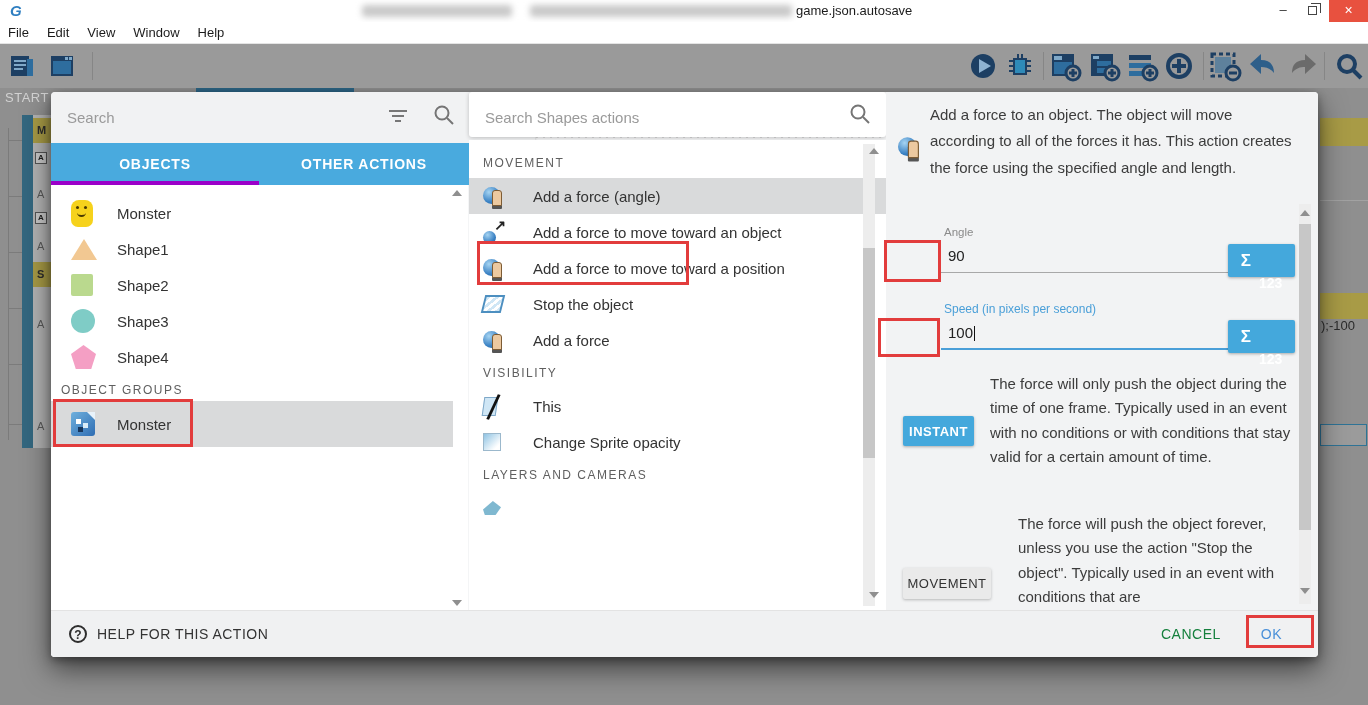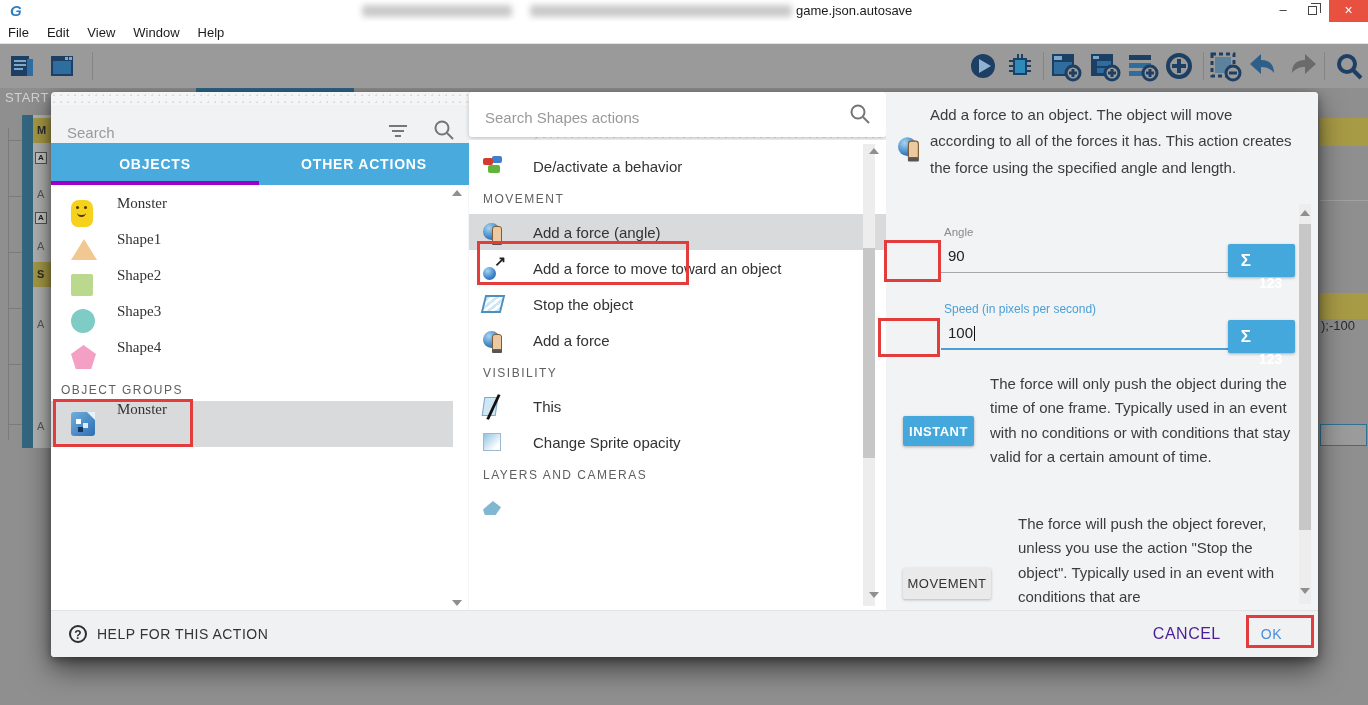--- a/index.html
+++ b/index.html
@@ -44,31 +44,31 @@
   .bg-right-olive { position:absolute; left:1320px; width:48px; background:#a89b46; z-index:5; }
   .bg-right-line { position:absolute; left:1320px; top:200px; width:48px; height:1px; background:#a2a2a2; z-index:5; }
   .bg-code { position:absolute; left:1321px; top:318px; font-size:13px; color:#2b2b2b; z-index:5; }
   .bg-bluebox { position:absolute; left:1320px; top:424px; width:47px; height:22px; border:1px solid #2e7396; background:#9b9b9b; z-index:5; }
 
   
   .dialog { position:absolute; left:51px; top:92px; width:1267px; height:565px; background:#f4f5f6; border-radius:4px; box-shadow:0 12px 28px rgba(0,0,0,0.55), 0 3px 9px rgba(0,0,0,0.35); z-index:20; overflow:hidden; }
   .dotted { background-image:radial-gradient(rgba(170,170,170,0.35) 1px, transparent 1px); background-size:7px 7px; }
 
   
-  .l-search { position:absolute; left:0; top:15px; width:484px; height:51px; background:#f1f2f3; border-radius:4px 0 0 0; box-shadow:0 1px 3px rgba(0,0,0,0.18); }
+  .l-search { position:absolute; left:0; top:0; width:484px; height:51px; background:#f1f2f3; border-radius:4px 0 0 0; box-shadow:0 1px 3px rgba(0,0,0,0.18); }
   .l-search input, .m-search input { position:absolute; left:16px; top:12px; width:300px; height:26px; border:none; outline:none; background:transparent; font-size:15px; color:#444; font-family:"Liberation Sans",sans-serif; }
   .l-search input::placeholder, .m-search input::placeholder { color:#9a9a9a; opacity:1; }
   .icon-right { position:absolute; top:13px; }
   .tabbar { position:absolute; left:0; top:51px; width:418px; height:42px; background:#49aade; }
   .tab { position:absolute; top:0; height:42px; line-height:42px; text-align:center; color:#fff; font-size:14px; font-weight:bold; letter-spacing:0.8px; cursor:pointer; }
   .tab-objects { left:0; width:208px; }
   .tab-other { left:208px; width:210px; }
   .tab-underline { position:absolute; left:0; top:38px; width:208px; height:4px; background:#9b00c9; }
   .l-list { position:absolute; left:0; top:93px; width:417px; height:473px; background:#ffffff; }
-  .obj-row { position:absolute; left:0; width:402px; height:36px; display:flex; cursor:pointer;font-family:Liberation Serif, serif; }
+  .obj-row { position:absolute; left:0; width:402px; height:36px; display:flex; align-items:center; cursor:pointer; }
   .obj-row .lbl { font-size:15px; color:#333; }
   .obj-icon-cell { width:46px; margin-left:20px; display:flex; align-items:center; }
   .list-header { position:absolute; left:10px; font-size:12px; color:#5f5f5f; letter-spacing:1.5px; }
   .row-selected { background:#d9dadb; }
   .scroll-up, .scroll-down { position:absolute; width:0; height:0; border-left:5px solid transparent; border-right:5px solid transparent; }
   .scroll-up { border-bottom:6px solid #8f8f8f; }
   .scroll-down { border-top:6px solid #8f8f8f; }
 
   
   .ic-monster { position:relative; width:22px; height:27px; background:#f6d21c; border-radius:8px 8px 7px 7px; }
@@ -127,21 +127,21 @@
   
   .sb-track { position:absolute; background:#ededed; }
   .sb-thumb { position:absolute; background:#c7c7c7; }
 
   
   .footer { position:absolute; left:0; top:518px; width:1267px; height:47px; background:#f0f1f2; border-top:1px solid #e3e3e3; display:flex; align-items:center; }
   .help-group { display:flex; align-items:center; gap:10px; margin-left:18px; cursor:pointer; }
   .help-circle { width:18px; height:18px; border:2px solid #2e2e2e; border-radius:50%; font-size:12px; font-weight:bold; color:#2e2e2e; text-align:center; line-height:17px; }
   .help-label { font-size:14px; color:#333; letter-spacing:0.5px; }
   .footer-right { margin-left:auto; display:flex; align-items:center; gap:40px; margin-right:36px; }
-  .cancel-btn { font-size:16px; color:#4c1d95; letter-spacing:0.5px; cursor:pointer; background:none; border:none; font-family:"Liberation Sans",sans-serif;text-align:center; }
+  .cancel-btn { font-size:14px; color:#15803d; letter-spacing:0.5px; cursor:pointer; background:none; border:none; font-family:"Liberation Sans",sans-serif;text-align:center; }
   .ok-btn { font-size:14px; color:#4a90d9; letter-spacing:0.5px; cursor:pointer; background:none; border:none; font-family:"Liberation Sans",sans-serif; }
 
   
   .red-box { position:absolute; border:3px solid #e23c3c; z-index:25; pointer-events:none; }
 </style>
 </head>
 <body>
 
 <div class="screen">
 
@@ -368,38 +368,38 @@
       <input type="text" placeholder="Search Shapes actions" style="">
       <span class="icon-right" style="left:380px;top:11px">
         <svg width="22" height="22">
             <circle cx="9" cy="9" r="6.5" fill="none" stroke="#757575" stroke-width="2"></circle>
             <line x1="14" y1="14" x2="20" y2="20" stroke="#757575" stroke-width="2"></line>
           </svg>
       </span>
     </div>
     <div class="m-list">
       <div class="m-pad"></div>
-      <div class="act-row">
-        <span class="act-icon-cell">
-            <span class="ic-behavior"></span>
-          </span>
-        <span class="lbl">De/activate a behavior</span>
-      </div>
       <div class="sec-header">MOVEMENT</div>
       <div class="act-row row-selected">
         <span class="act-icon-cell">
             <span class="ic-force"></span>
           </span>
         <span class="lbl">Add a force (angle)</span>
       </div>
       <div class="act-row">
         <span class="act-icon-cell">
             <span class="ic-force-target"></span>
           </span>
         <span class="lbl">Add a force to move toward an object</span>
+      </div>
+      <div class="act-row">
+        <span class="act-icon-cell">
+            <span class="ic-force"></span>
+          </span>
+        <span class="lbl">Add a force to move toward a position</span>
       </div>
       <div class="act-row">
         <span class="act-icon-cell">
             <span class="ic-stop"></span>
           </span>
         <span class="lbl">Stop the object</span>
       </div>
       <div class="act-row">
         <span class="act-icon-cell">
             <span class="ic-force"></span>

